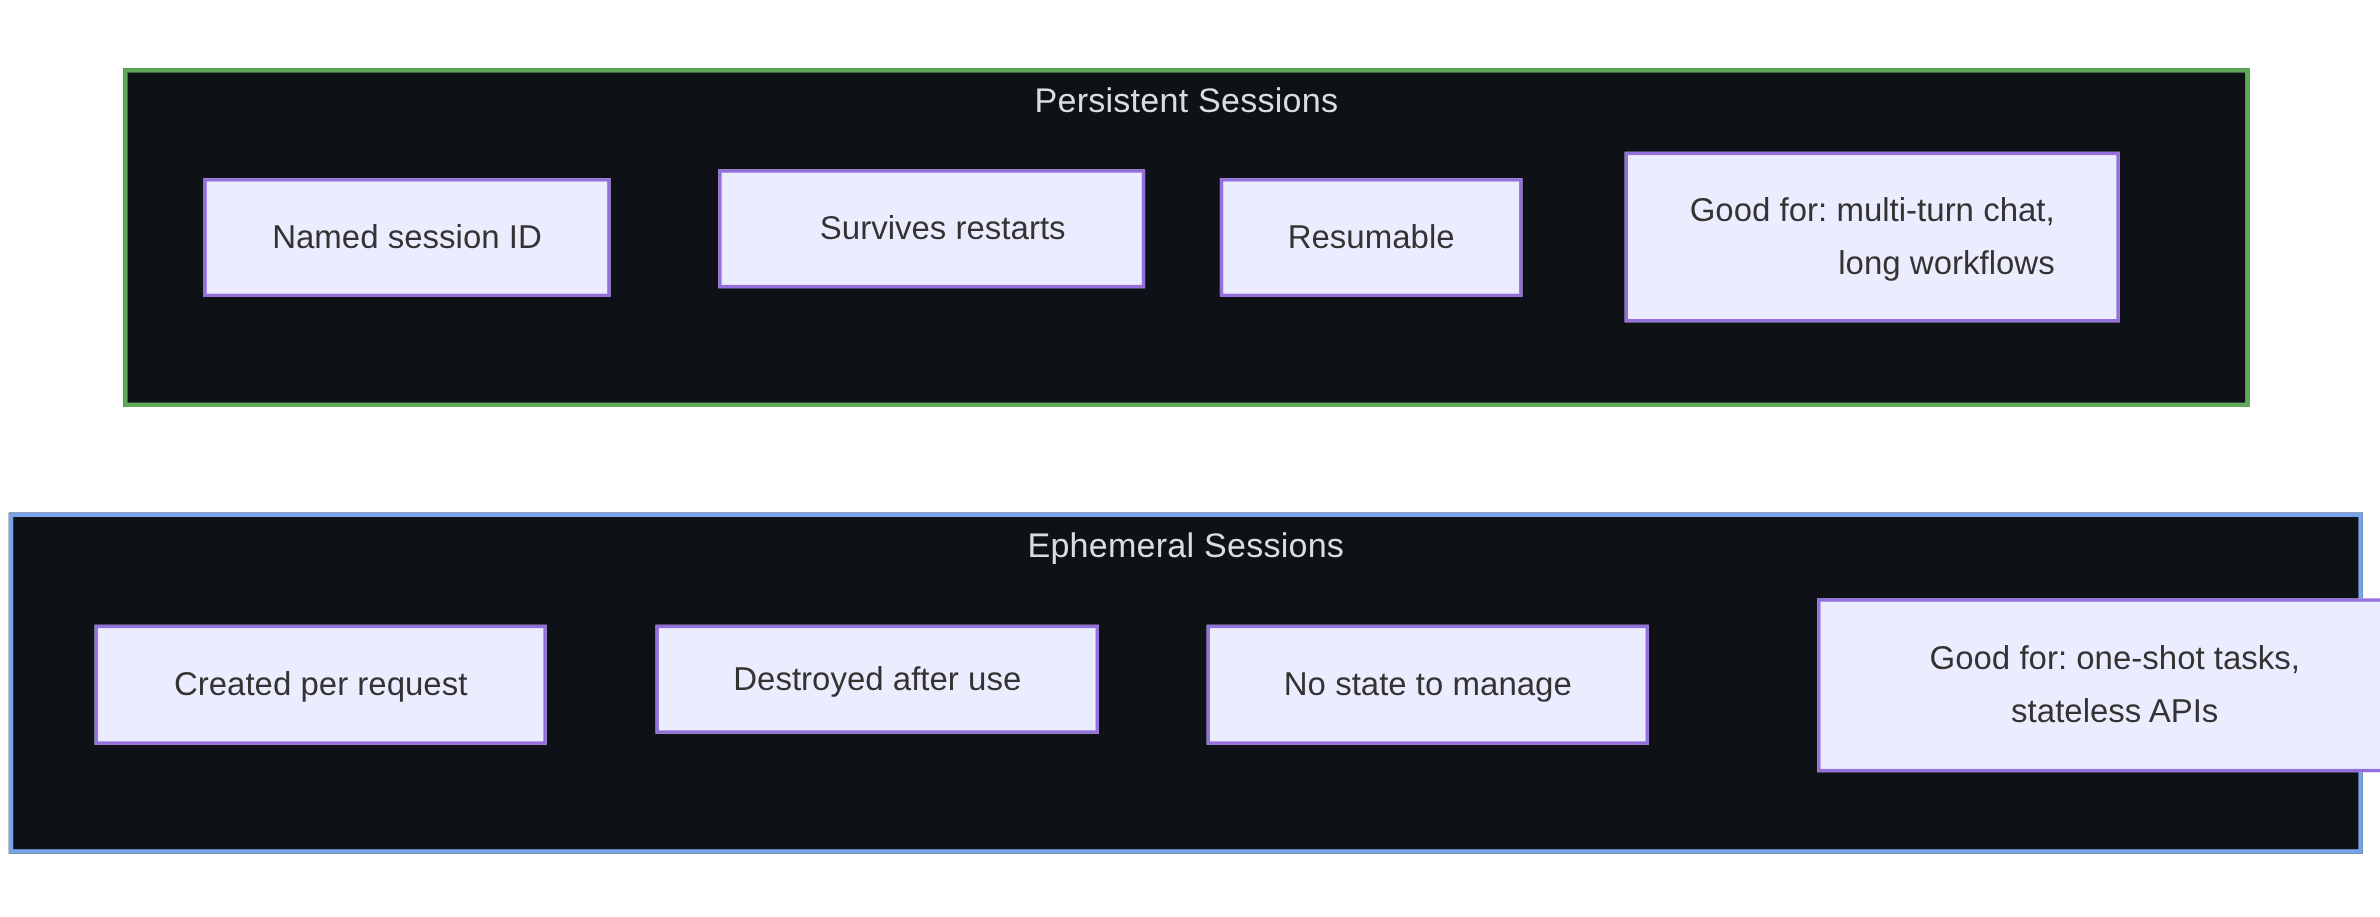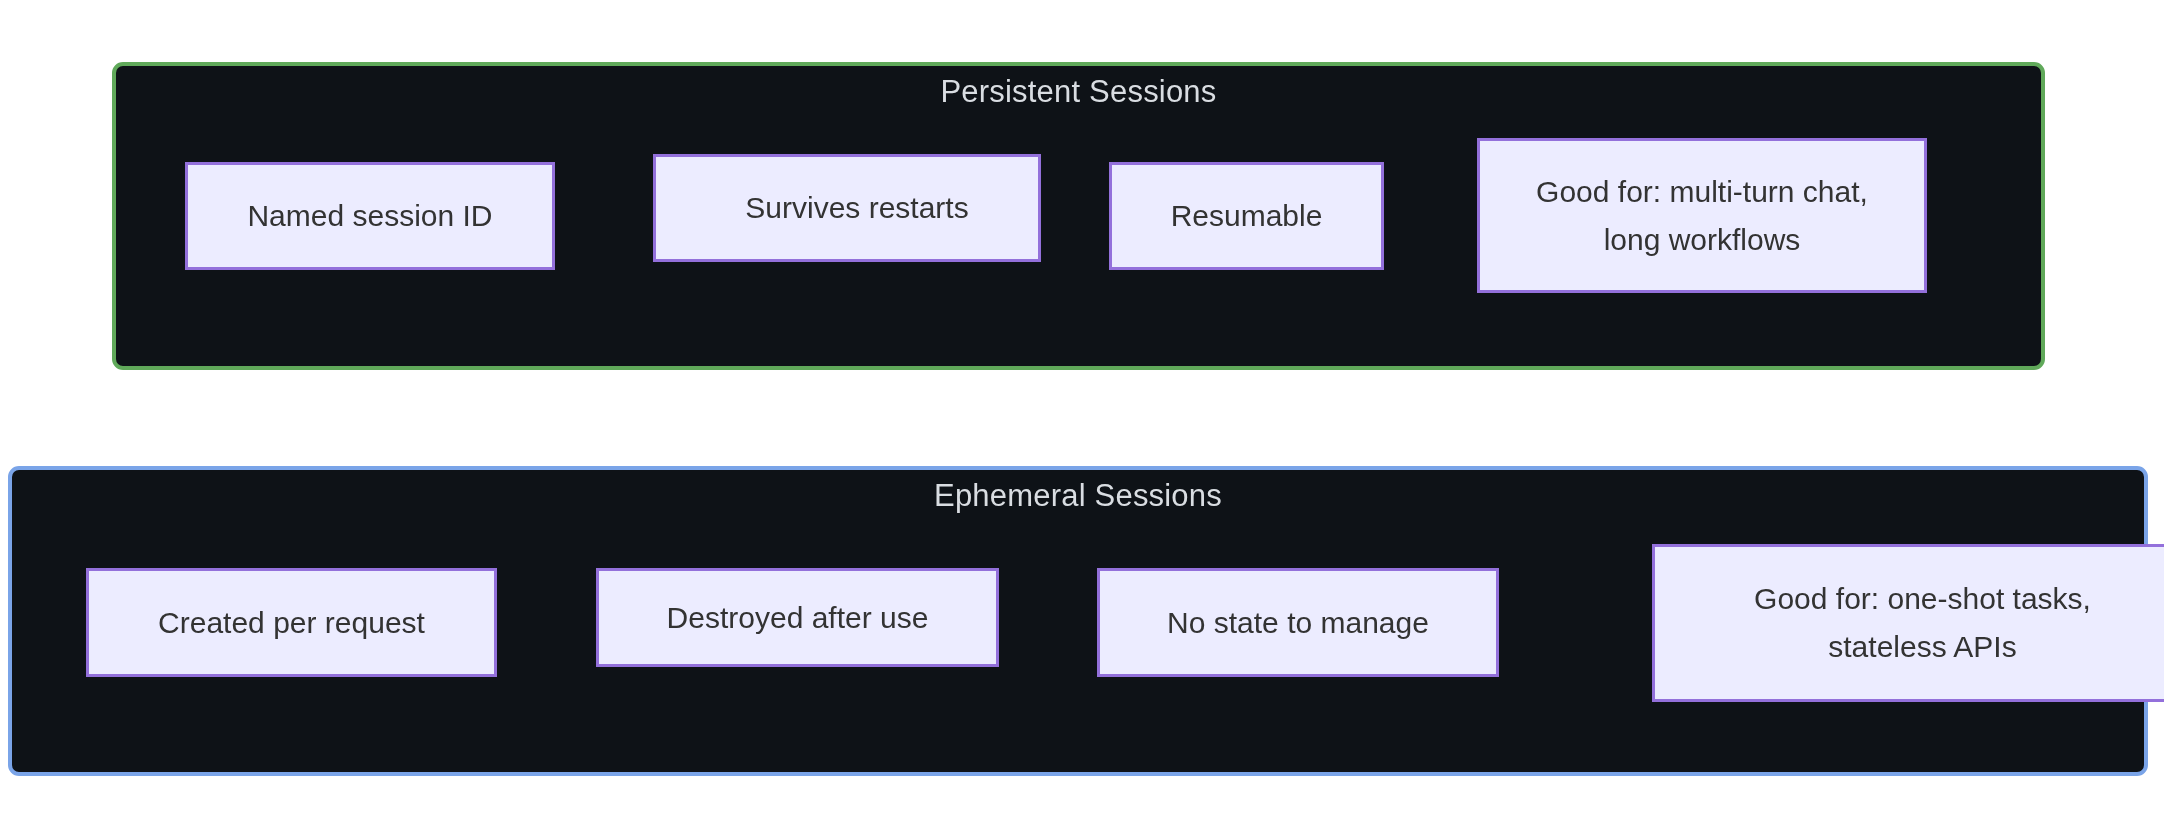--- a/index.html
+++ b/index.html
@@ -12,21 +12,20 @@
     position: relative;
     width: 2164px;
     height: 834px;
     overflow: hidden;
     background: var(--page_bg, #ffffff);
   }
   .cluster {
     position: absolute;
     box-sizing: border-box;
     background: var(--cluster_fill, #0e1217);
-    border-radius: 11px;
   }
   .cluster.persistent {
     left: 112px;
     top: 62px;
     width: 1933px;
     height: 308px;
     border: 4px solid var(--persistent_border, #60a95a);
   }
   .cluster.ephemeral {
     left: 8px;
@@ -61,21 +60,21 @@
     font-size: 30px;
     line-height: 1.6;
     color: var(--node_text, #333333);
     white-space: pre-line;
     padding: 0 10px;
   }
   
   .n-p1 { left: 69px;   top: 96px;  width: 370px; height: 108px; }
   .n-p2 { left: 537px;  top: 88px;  width: 388px; height: 108px; padding-left: 20px; }
   .n-p3 { left: 993px;  top: 96px;  width: 275px; height: 108px; }
-  .n-p4 { left: 1361px; top: 72px;  width: 450px; height: 155px; }
+  .n-p4 { left: 1361px; top: 72px;  width: 450px; height: 155px; text-align: right; }
   
   .n-e1 { left: 74px;   top: 98px;  width: 411px; height: 109px; }
   .n-e2 { left: 584px;  top: 98px;  width: 403px; height: 99px; }
   .n-e3 { left: 1085px; top: 98px;  width: 402px; height: 109px; text-align: center; }
   .n-e4 { left: 1640px; top: 74px;  width: 541px; height: 158px; }
 </style>
 </head>
 <body>
 
 <div class="canvas">

